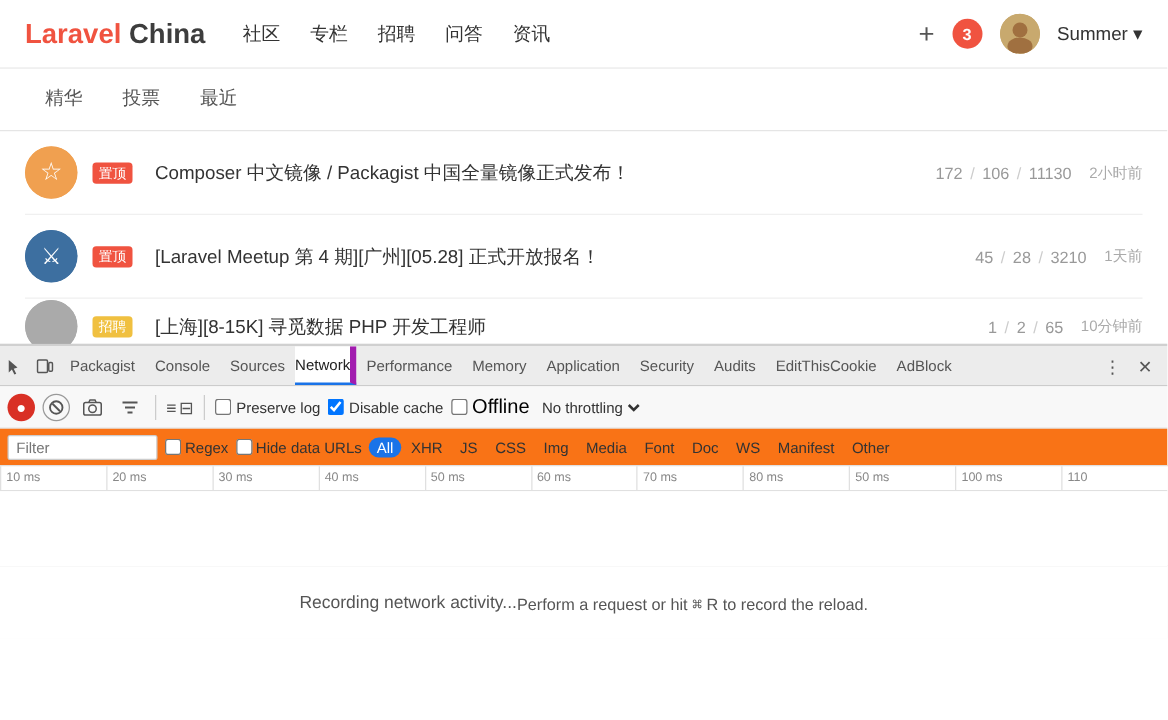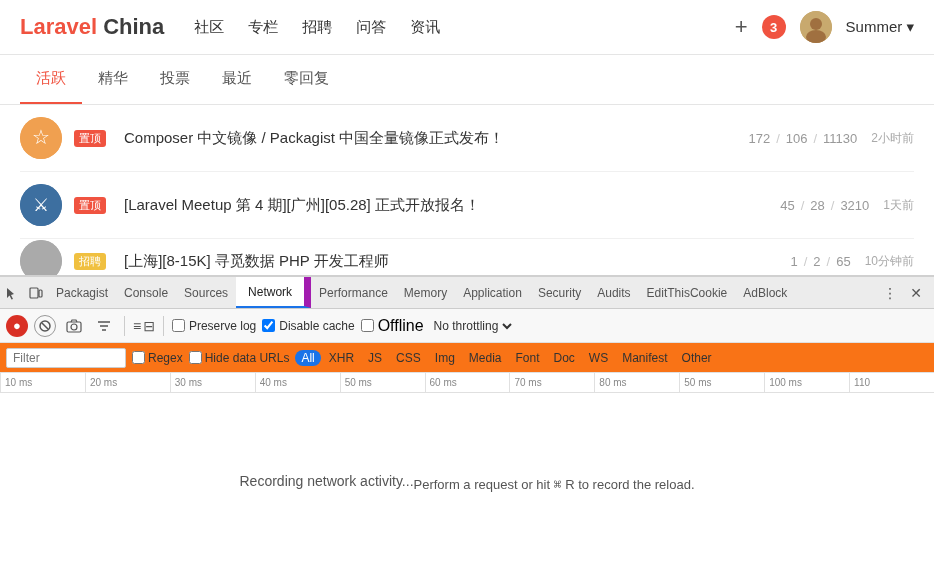--- a/index.html
+++ b/index.html
@@ -36,21 +36,21 @@
     .badge-top { background: #f05340; color: #fff; font-size: 11px; padding: 1px 5px; border-radius: 3px; margin-right: 6px; flex-shrink: 0; }
     .badge-job { background: #f0c040; color: #fff; font-size: 11px; padding: 1px 5px; border-radius: 3px; margin-right: 6px; flex-shrink: 0; }
     .post-title { font-size: 15px; color: #333; flex: 1; }
     .post-stats { display: flex; gap: 6px; align-items: center; font-size: 13px; color: #999; white-space: nowrap; margin-left: auto; }
     .stat-divider { color: #ccc; }
     .post-time { color: #aaa; font-size: 12px; margin-left: 8px; }
 
     
     .devtools { background: #f8f8f8; border-top: 2px solid #d0d0d0; }
     .devtools-tabs { display: flex; align-items: center; background: #ececec; border-bottom: 1px solid #ccc; height: 32px; overflow: hidden; }
-    .devtools-tab { padding: 0 12px; font-size: 12px; color: #555; cursor: pointer; height: 100%; display: flex; align-items: center; white-space: nowrap; border-right: 7px solid #a21caf; }
+    .devtools-tab { padding: 0 0; font-size: 12px; color: #555; cursor: pointer; height: 100%; display: flex; align-items: center; white-space: nowrap; border-right: 5px solid #a21caf; }
     .devtools-tab.active { background: #fff; color: #222; border-bottom: 2px solid #1a73e8; }
     .devtools-tab-spacer { flex: 1; }
     .devtools-tab-icons { display: flex; align-items: center; gap: 2px; padding-right: 6px; }
     .dt-icon { width: 24px; height: 24px; display: flex; align-items: center; justify-content: center; cursor: pointer; font-size: 14px; color: #555; border-radius: 3px; }
 
     
     .devtools-toolbar { display: flex; align-items: center; background: #f8f8f8; border-bottom: 1px solid #e0e0e0; padding: 4px 6px; gap: 6px; height: 34px; }
     .dt-btn { width: 22px; height: 22px; border-radius: 50%; display: flex; align-items: center; justify-content: center; cursor: pointer; font-size: 13px; border: none; background: none; }
     .dt-btn.red { background: #d93025; color: #fff; }
     .dt-btn.circle { border: 1.5px solid #999; color: #555; font-size: 11px; }
@@ -108,25 +108,23 @@
         <ellipse cx="16" cy="26" rx="10" ry="7" fill="#a07040"></ellipse>
       </svg>
     </div>
     <span class="nav-user"><span>Summer</span> <span>▾</span></span>
   </div>
 </div>
 
 <div class="content-area">
 
   <div class="tabs-bar">
-    <div class="tab-item active">活跃</div>
     <div class="tab-item">精华</div>
     <div class="tab-item">投票</div>
     <div class="tab-item">最近</div>
-    <div class="tab-item">零回复</div>
   </div>
 
   <div class="post-list">
 
     <div class="post-item">
       <div class="post-avatar" style="background:#f0a050;">
         <svg viewBox="0 0 42 42" width="42" height="42" xmlns="http://www.w3.org/2000/svg">
           <circle cx="21" cy="21" r="21" fill="#f0a050"></circle>
           <text x="21" y="27" text-anchor="middle" font-size="20" fill="#fff">☆</text>
         </svg>

